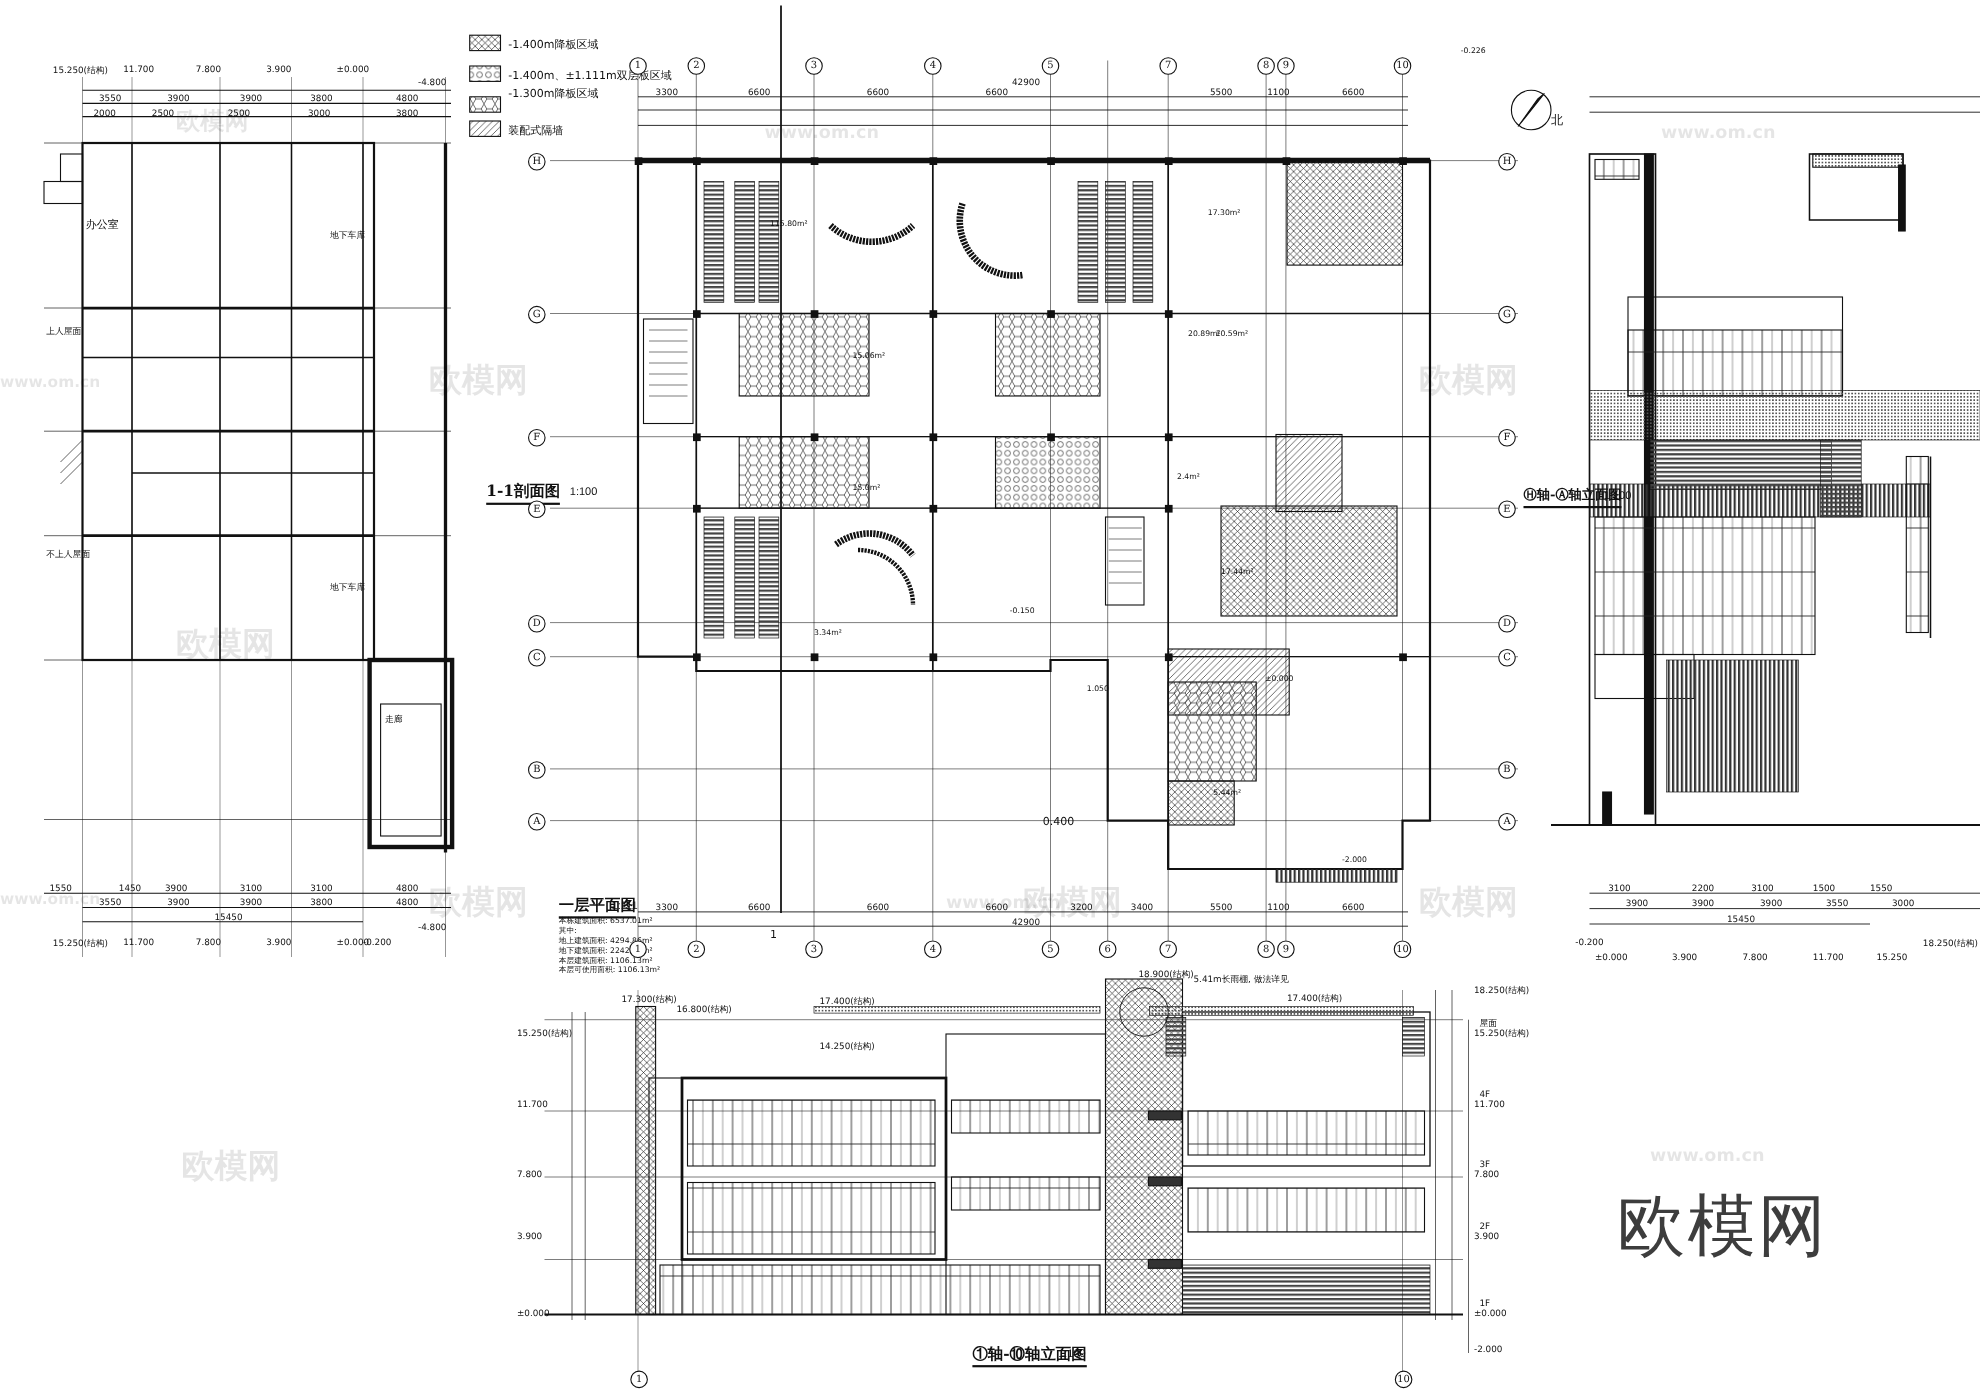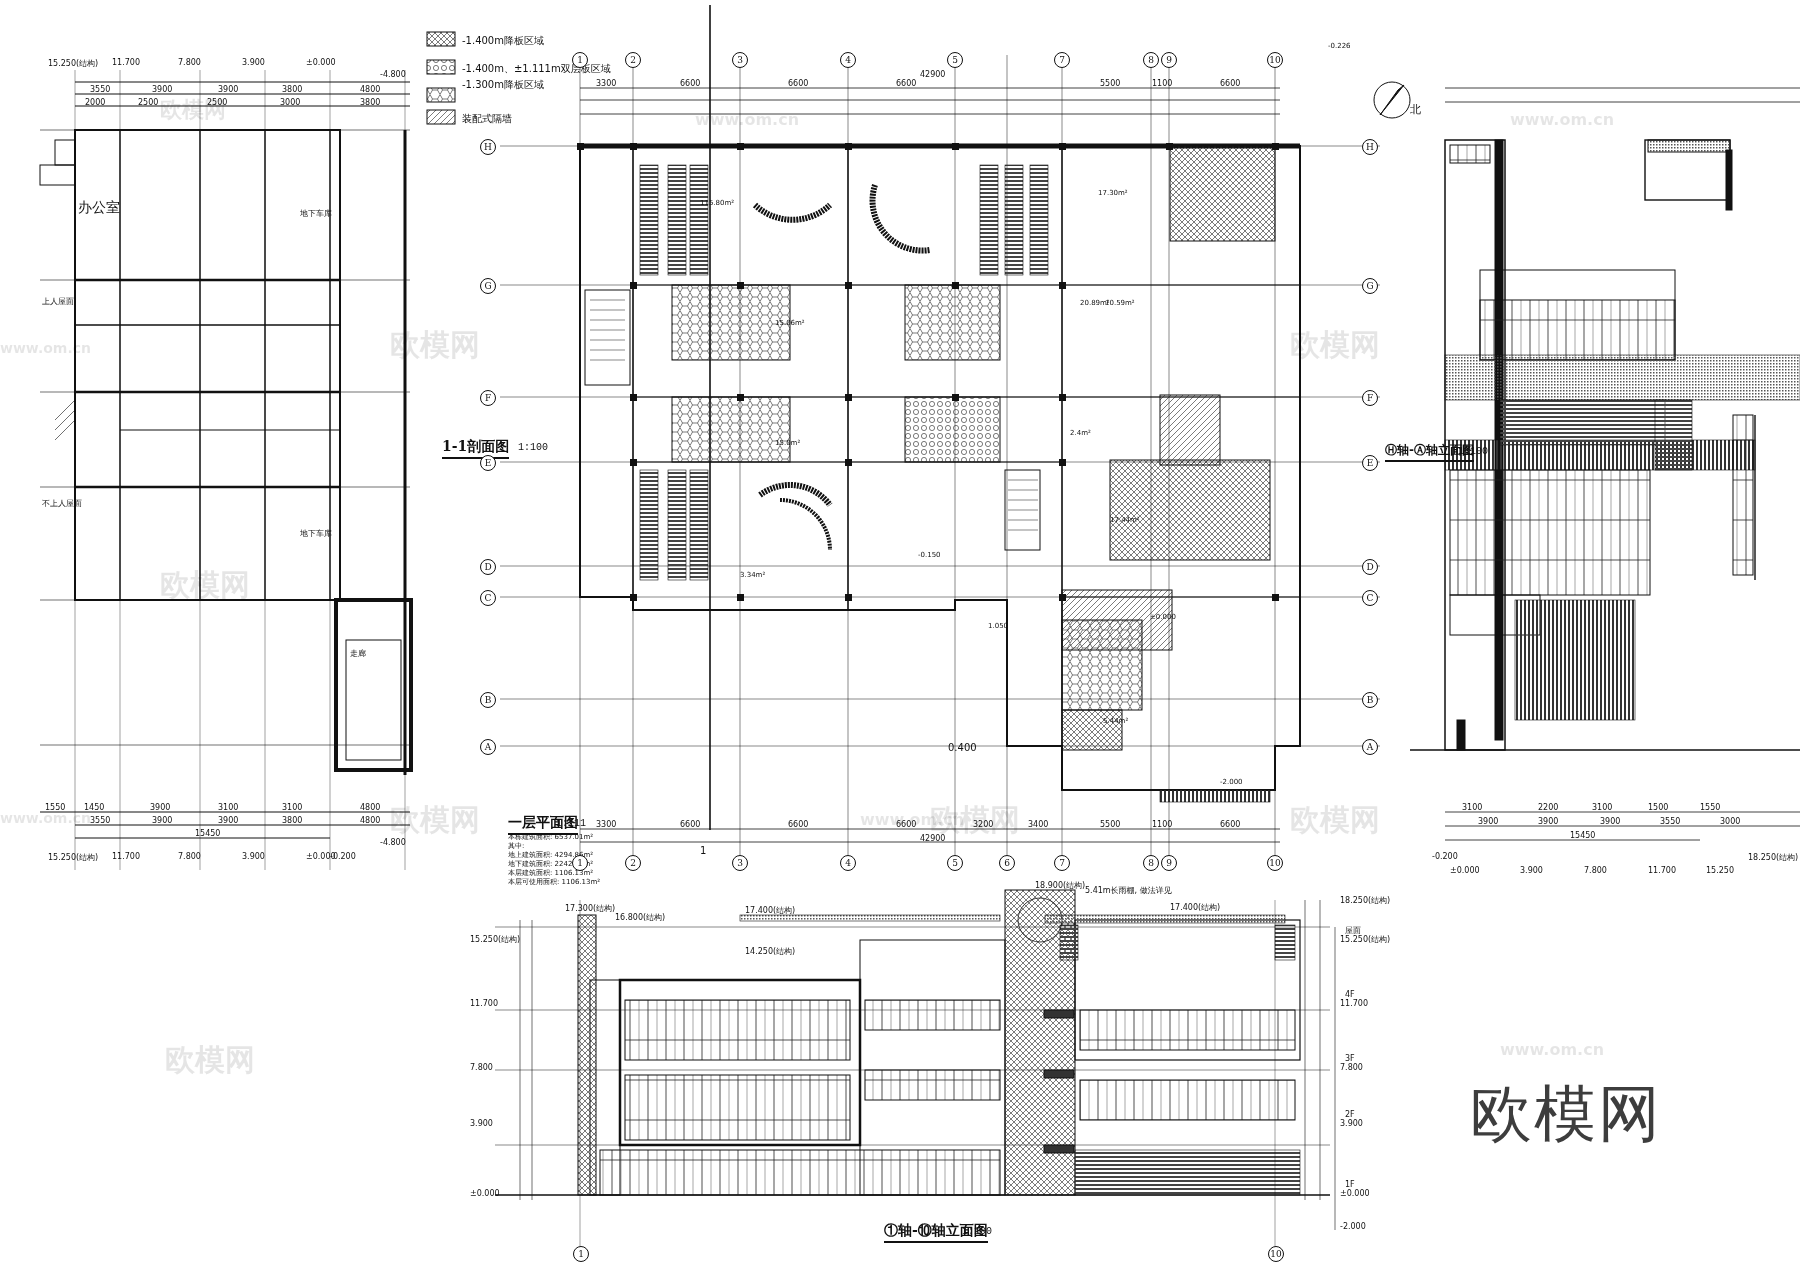--- a/index.html
+++ b/index.html
@@ -1,19 +1,19 @@
 <!DOCTYPE html>
 <html><head>
 <meta charset="utf-8">
 <style>
   html,body{margin:0;padding:0;background:#fff;}
   body{width:1800px;height:1263px;position:relative;overflow:hidden;font-family:"DejaVu Sans",sans-serif;color:#111;}
   .txt{position:absolute;font-size:9px;line-height:1;white-space:nowrap;color:#111;}
   .title{position:absolute;font-family:"DejaVu Serif",serif;font-weight:bold;font-size:14px;white-space:nowrap;border-bottom:2px solid #111;padding-bottom:1px;}
-  .scale{position:absolute;font-family:Liberation Mono, monospace;font-size:10px;white-space:nowrap;}
+  .scale{position:absolute;font-family:Liberation Sans, sans-serif;font-size:10px;white-space:nowrap;}
   .grid-bubble{position:absolute;width:14px;height:14px;border:1px solid #111;border-radius:50%;font-size:9px;line-height:14px;text-align:center;background:#fff;font-family:"DejaVu Serif",serif;}
   .legend-label{position:absolute;font-size:10px;white-space:nowrap;}
   .watermark{position:absolute;color:rgba(0,0,0,0.10);font-family:"DejaVu Sans",sans-serif;font-weight:bold;white-space:nowrap;pointer-events:none;}
   .big-logo{position:absolute;font-family:"DejaVu Sans",sans-serif;font-size:62px;color:#3d3d3d;letter-spacing:2px;}
   .dimtext{position:absolute;font-size:8px;white-space:nowrap;color:#111;}
   svg{position:absolute;left:0;top:0;}
 </style>
 </head>
 <body>
 
@@ -403,21 +403,21 @@
   <span class="dimtext" style="left:282px;top:85px">3800</span>
   <span class="dimtext" style="left:360px;top:85px">4800</span>
   <span class="dimtext" style="left:85px;top:98px">2000</span>
   <span class="dimtext" style="left:138px;top:98px">2500</span>
   <span class="dimtext" style="left:207px;top:98px">2500</span>
   <span class="dimtext" style="left:280px;top:98px">3000</span>
   <span class="dimtext" style="left:360px;top:98px">3800</span>
 </div>
 <div>
   <span class="dimtext" style="left:45px;top:803px">1550</span>
-  <span class="dimtext" style="left:84px;top:803px">1450</span>
+  <span class="dimtext" style="left:108px;top:803px">1450</span>
   <span class="dimtext" style="left:150px;top:803px">3900</span>
   <span class="dimtext" style="left:218px;top:803px">3100</span>
   <span class="dimtext" style="left:282px;top:803px">3100</span>
   <span class="dimtext" style="left:360px;top:803px">4800</span>
   <span class="dimtext" style="left:90px;top:816px">3550</span>
   <span class="dimtext" style="left:152px;top:816px">3900</span>
   <span class="dimtext" style="left:218px;top:816px">3900</span>
   <span class="dimtext" style="left:282px;top:816px">3800</span>
   <span class="dimtext" style="left:360px;top:816px">4800</span>
   <span class="dimtext" style="left:195px;top:829px">15450</span>
@@ -431,21 +431,21 @@
   <span class="dimtext" style="left:330px;top:852px">-0.200</span>
   <span class="dimtext" style="left:380px;top:838px">-4.800</span>
   <span class="dimtext" style="left:48px;top:58px">15.250(结构)</span>
   <span class="dimtext" style="left:112px;top:58px">11.700</span>
   <span class="dimtext" style="left:178px;top:58px">7.800</span>
   <span class="dimtext" style="left:242px;top:58px">3.900</span>
   <span class="dimtext" style="left:306px;top:58px">±0.000</span>
   <span class="dimtext" style="left:380px;top:70px">-4.800</span>
 </div>
 <div>
-  <span class="txt" style="left:78px;top:200px;font-size:14px">办公室</span>
+  <span class="txt" style="left:78px;top:200px;font-size:10px">办公室</span>
   <span class="txt" style="left:42px;top:298px;font-size:8px">上人屋面</span>
   <span class="txt" style="left:42px;top:500px;font-size:8px">不上人屋面</span>
   <span class="txt" style="left:300px;top:210px;font-size:8px">地下车库</span>
   <span class="txt" style="left:300px;top:530px;font-size:8px">地下车库</span>
   <span class="txt" style="left:350px;top:650px;font-size:8px">走廊</span>
 </div>
 
 <div>
   <span class="dimtext" style="left:1462px;top:803px">3100</span>
   <span class="dimtext" style="left:1538px;top:803px">2200</span>

